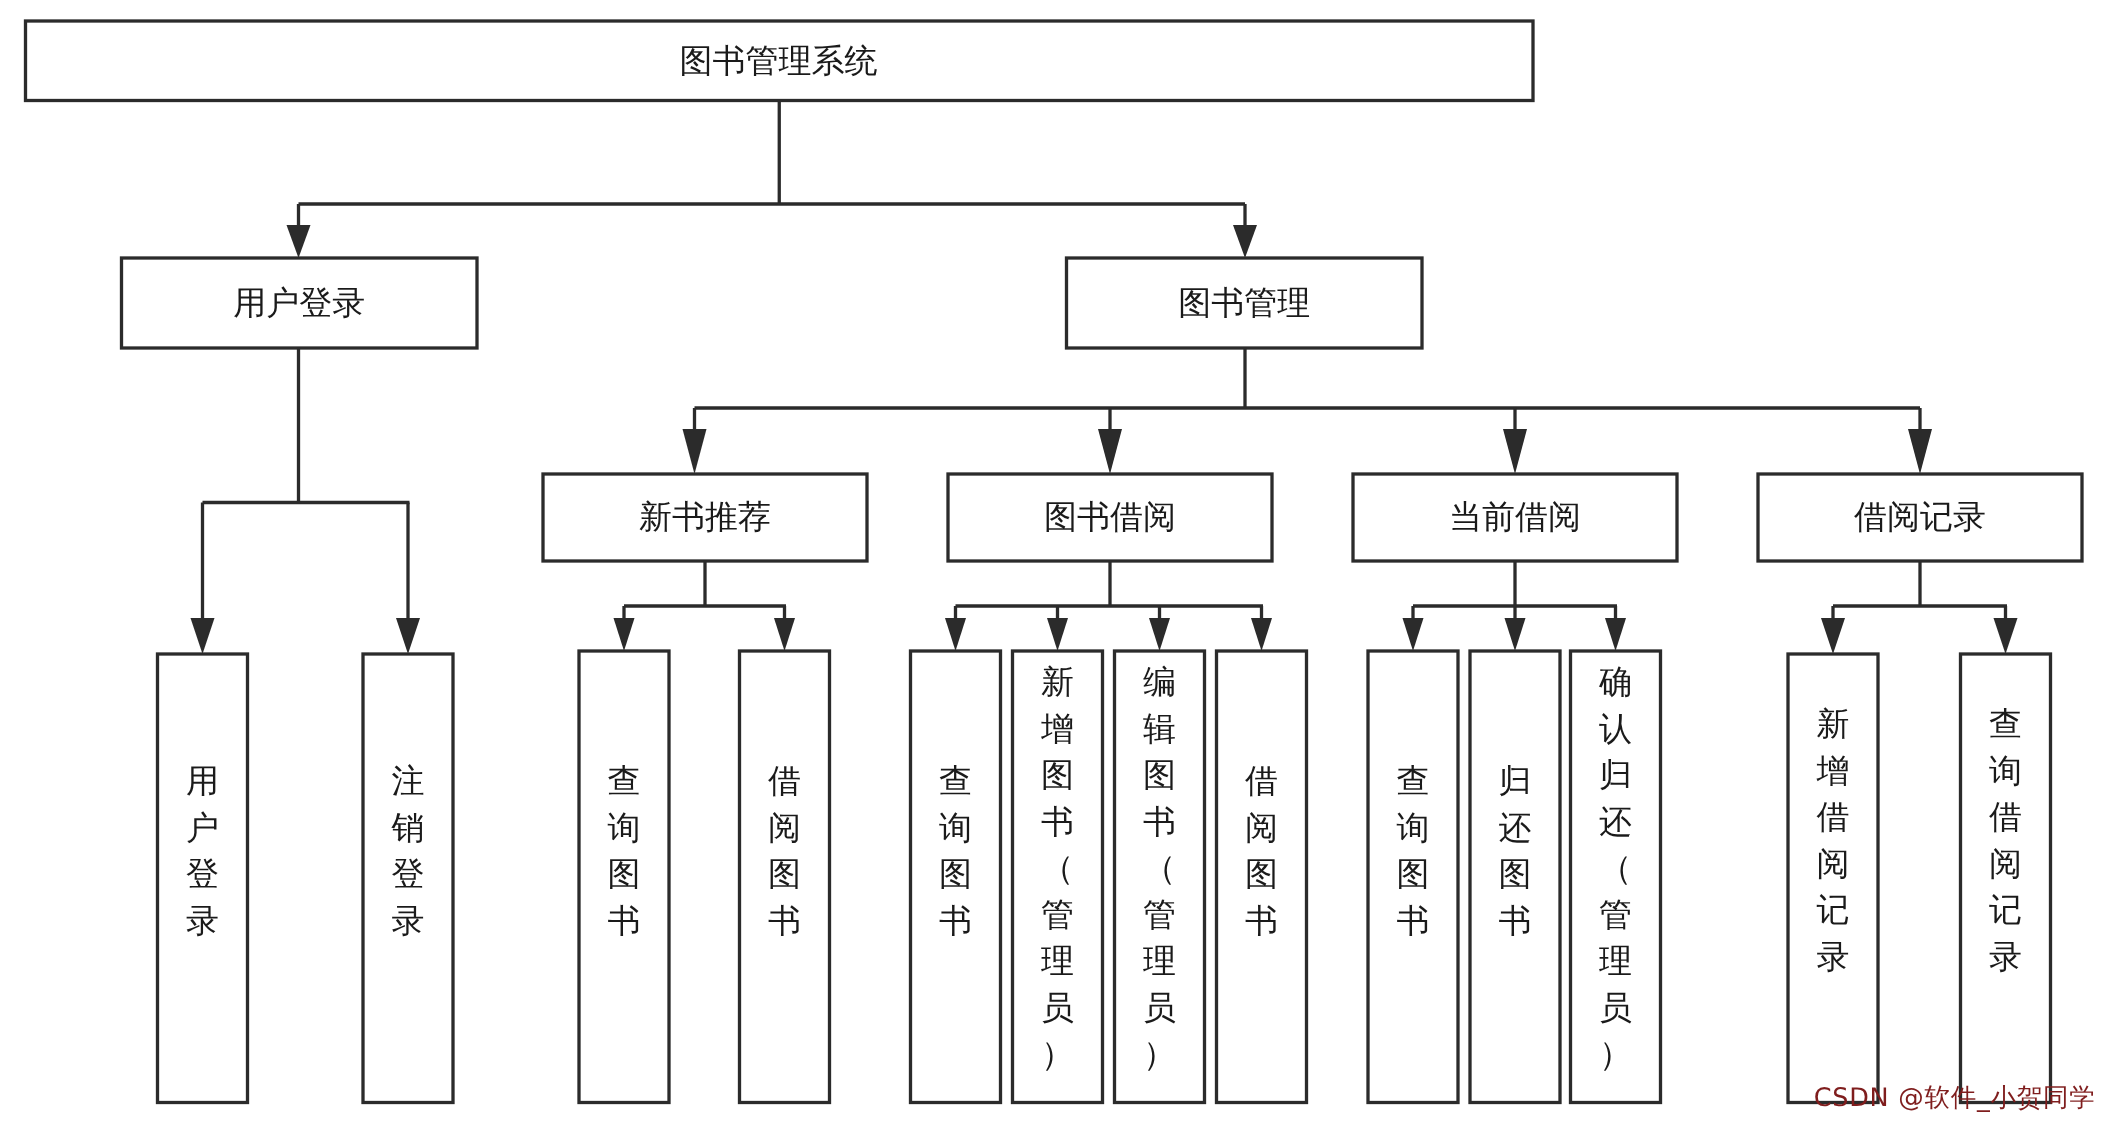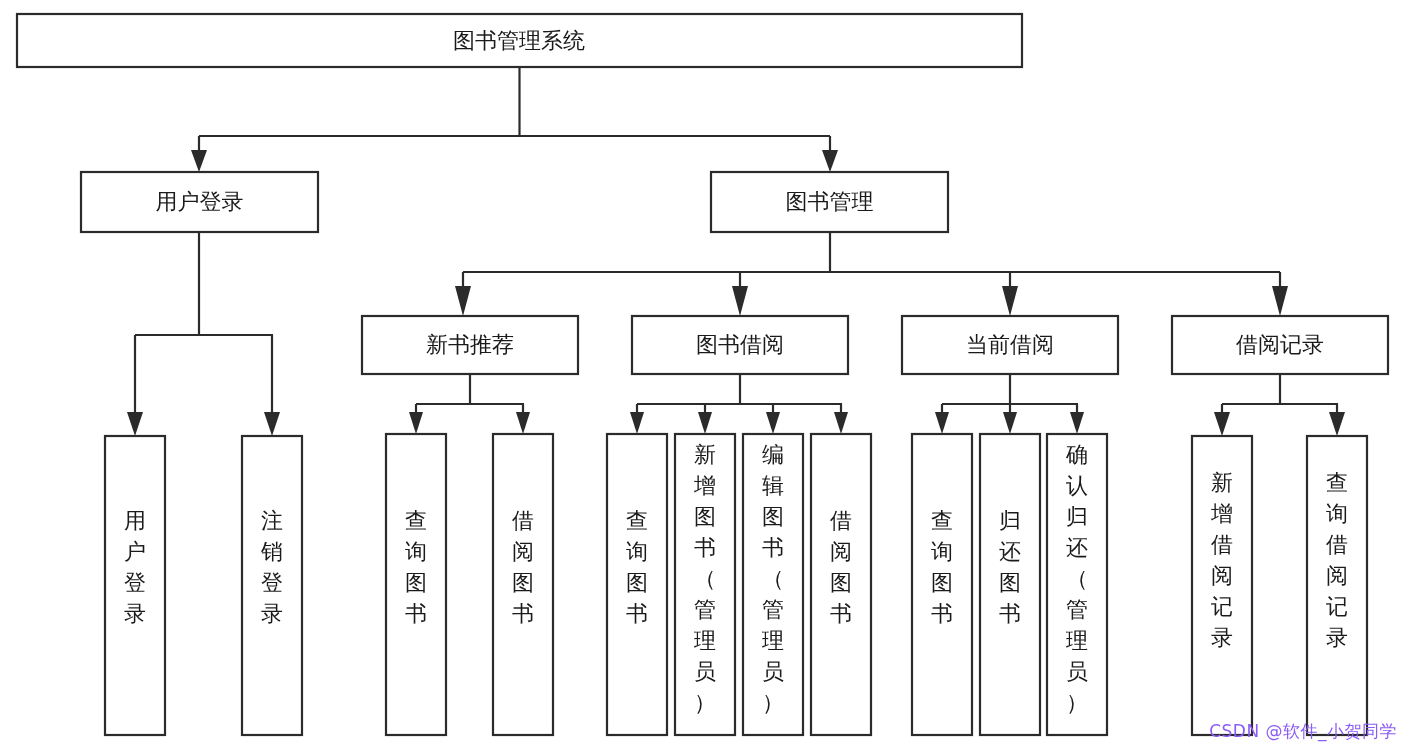--- a/index.html
+++ b/index.html
@@ -54,21 +54,21 @@
     fill: #1a1a1a;
     font-size: 22px;
     text-anchor: middle;
   }
   .watermark {
     position: absolute;
     right: 8px;
     bottom: 4px;
     font-family: "DejaVu Sans", "Liberation Sans", sans-serif;
     font-size: 17px;
-    color: #8b5cf6;
+    color: #7f1d1d;
     letter-spacing: 0.5px;
     white-space: nowrap;
     user-select: none;
   }
 </style>
 </head>
 <body>
 
 <div id="diagram-root">
 

